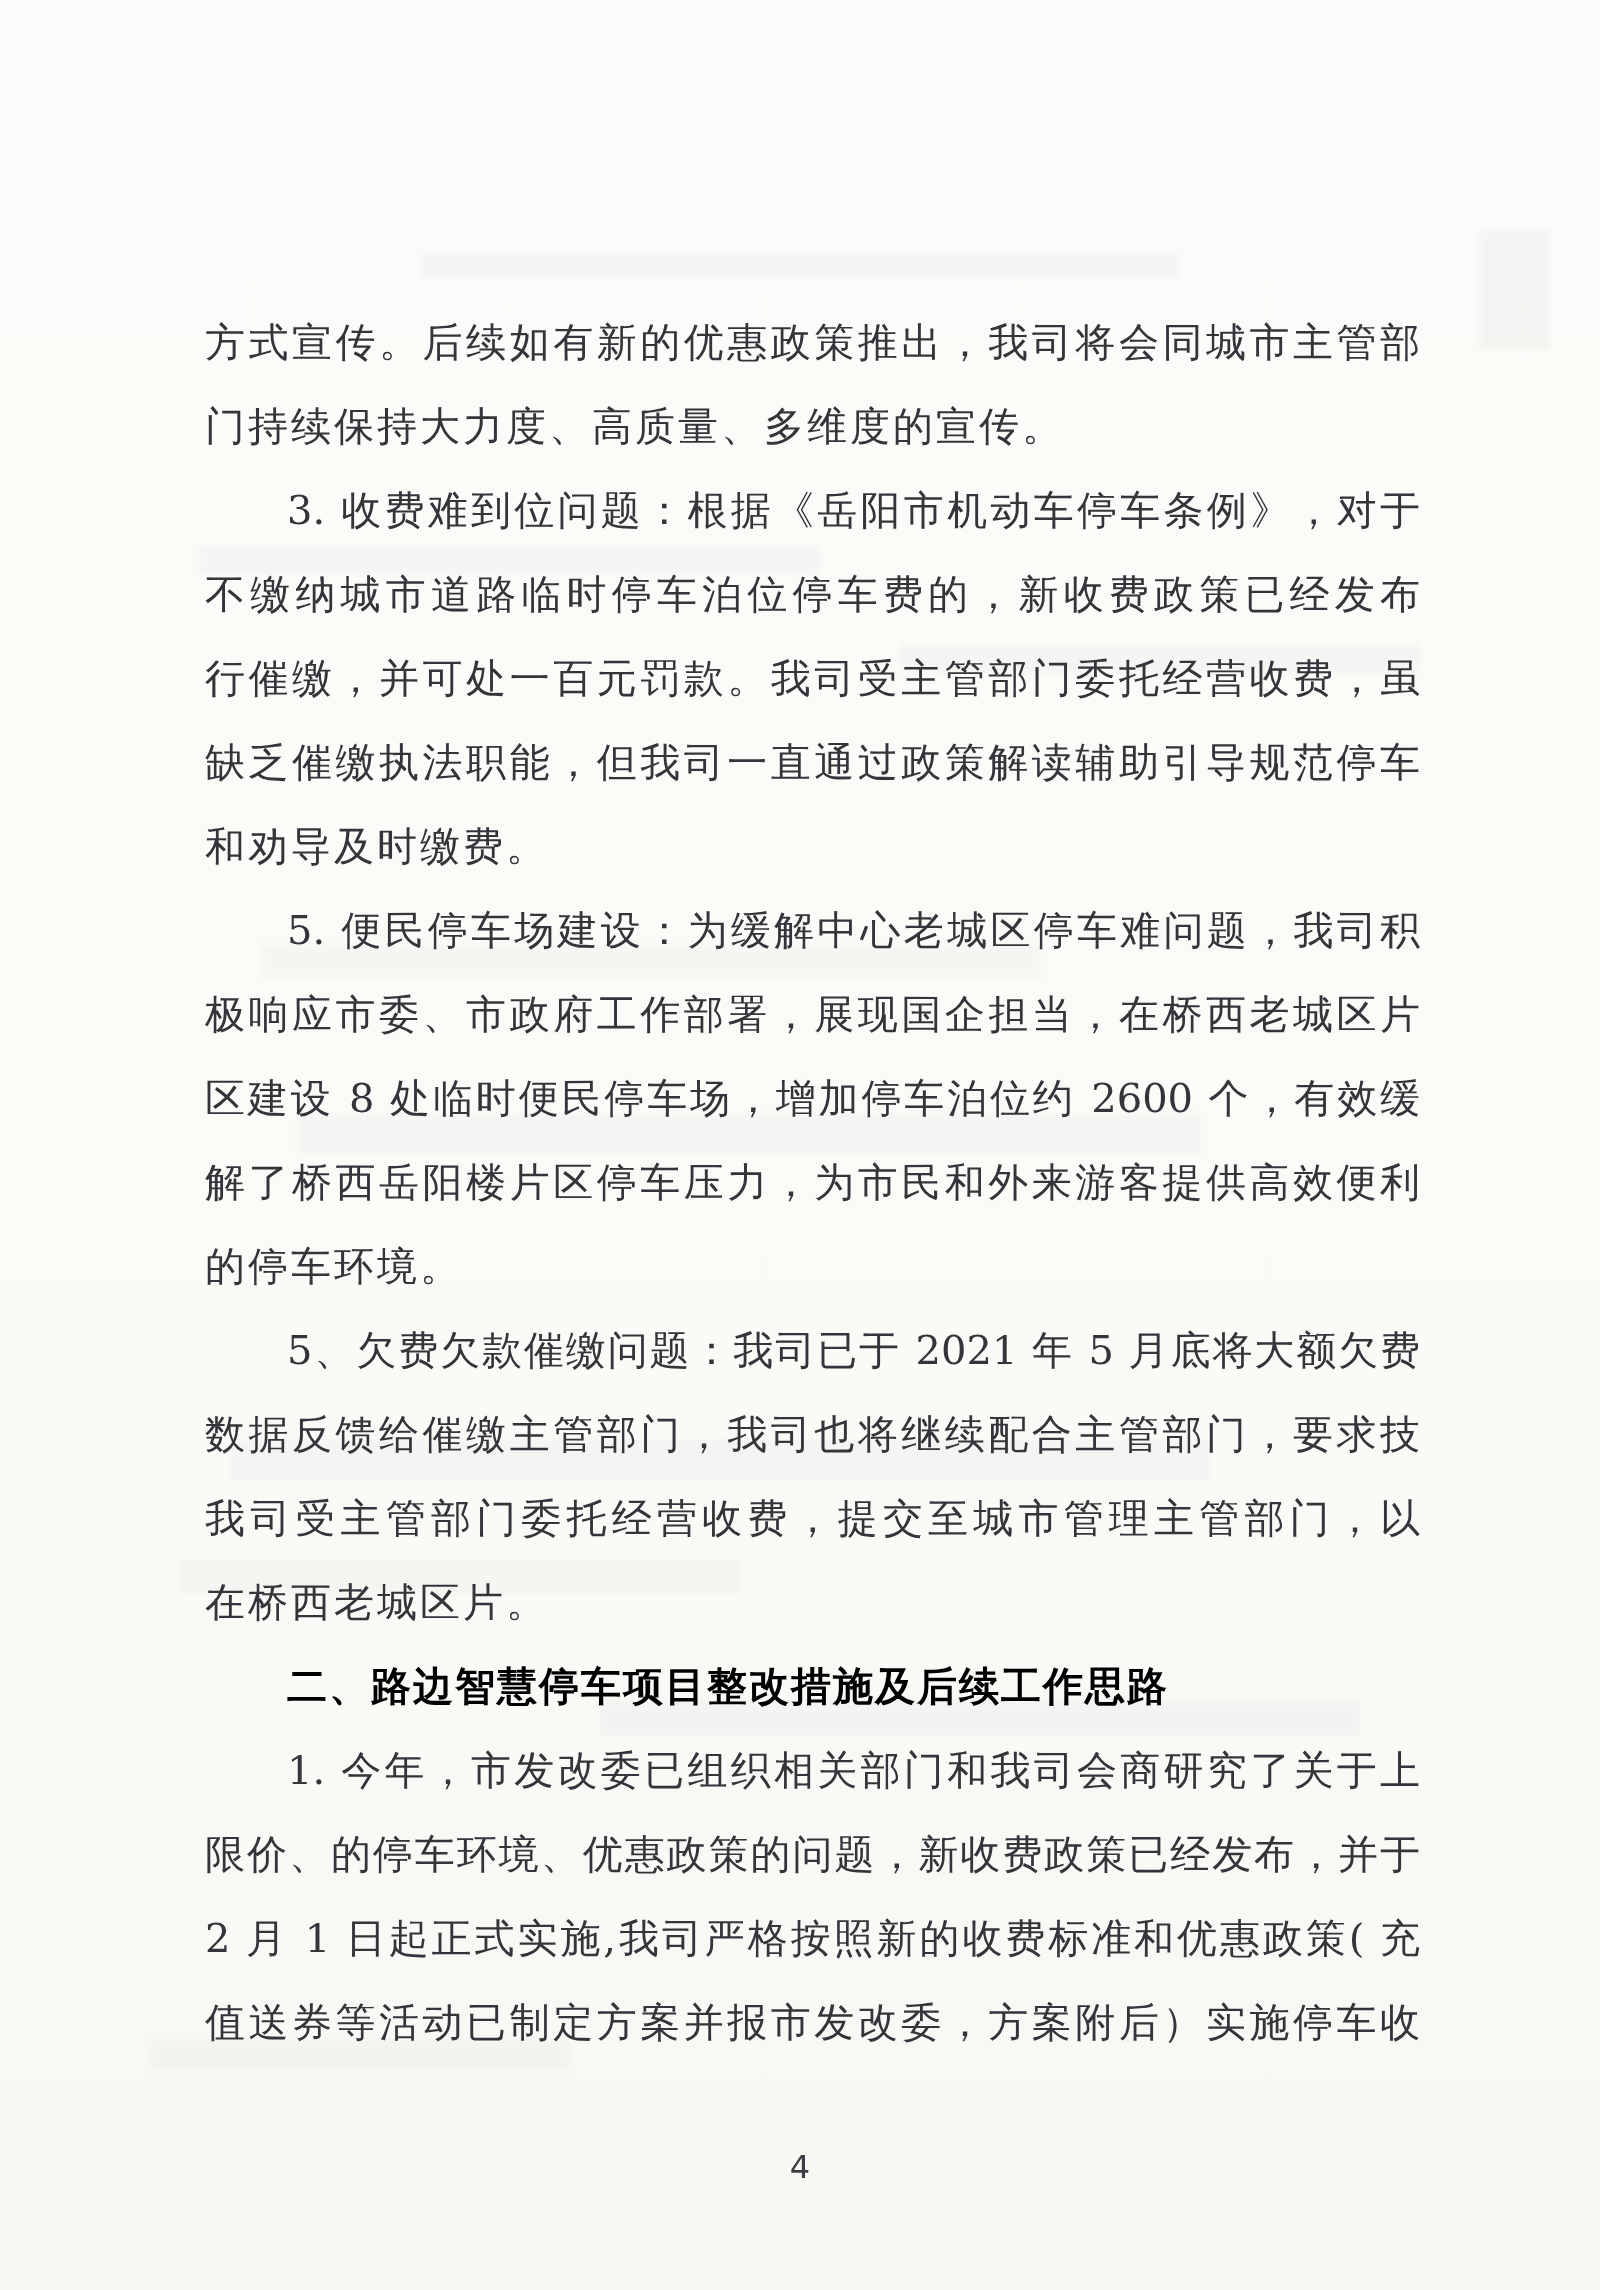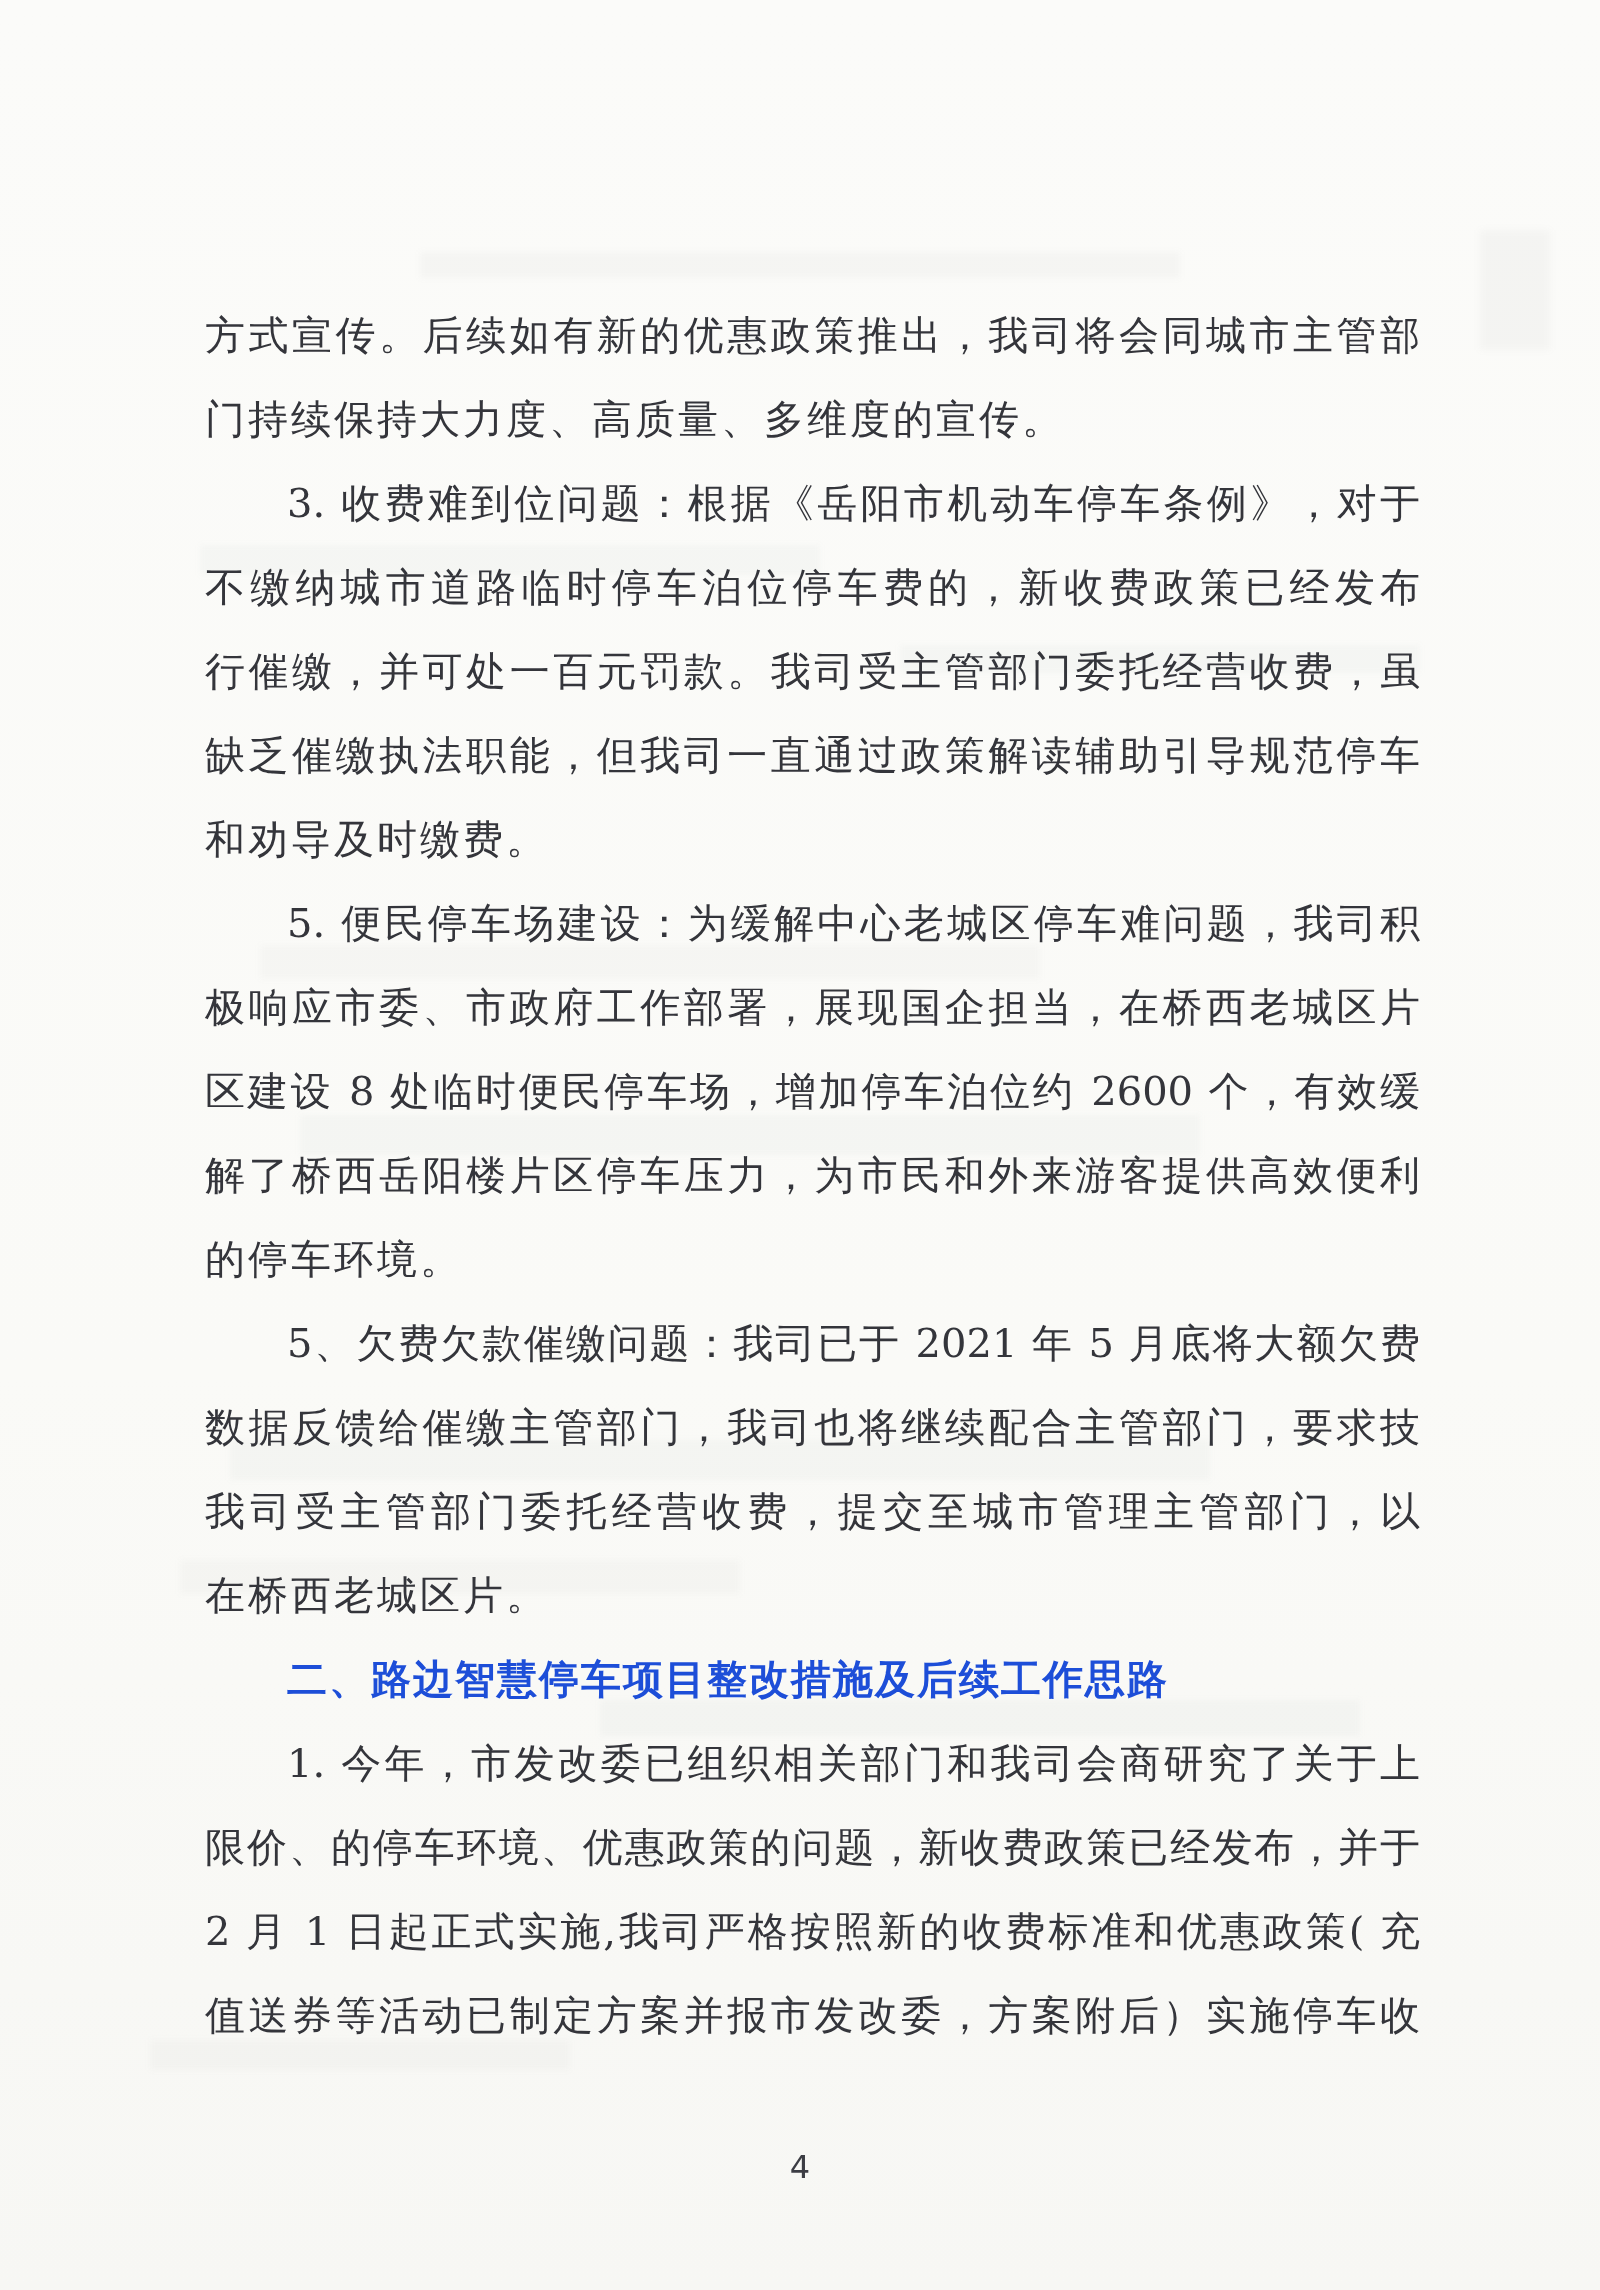--- a/index.html
+++ b/index.html
@@ -22,42 +22,42 @@
   .a4{left:900px;top:645px;width:520px;height:28px;background:rgba(110,115,125,0.04);}
   .a5{left:260px;top:945px;width:780px;height:34px;background:rgba(110,115,125,0.035);}
   .a6{left:300px;top:1115px;width:900px;height:40px;background:rgba(110,115,125,0.04);}
   .a7{left:230px;top:1440px;width:980px;height:40px;background:rgba(110,115,125,0.04);}
   .a8{left:180px;top:1560px;width:560px;height:34px;background:rgba(110,115,125,0.035);}
   .a9{left:600px;top:1700px;width:760px;height:36px;background:rgba(110,115,125,0.04);}
   .a10{left:150px;top:2040px;width:420px;height:30px;background:rgba(110,115,125,0.035);}
 
   .textblock{
     position:absolute;
-    left:205px;top:293px;width:1215px;
+    left:205px;top:300px;width:1215px;
     color:#34353b;
     font-size:40px;
   }
   .line{
     height:84px;line-height:84px;
     white-space:nowrap;
     letter-spacing:3px;
   }
   .just{
     white-space:normal;
     text-align:justify;
     text-align-last:justify;
     letter-spacing:0;
   }
   .indent{text-indent:82px;}
   .heading{
     font-family:"DejaVu Sans","Liberation Sans",sans-serif;
     font-weight:700;
     letter-spacing:2px;
     padding-left:82px;
-    color:#1d4ed8;
+    color:#000000;
   }
   .pagenum{
     position:absolute;
     left:0;right:0;top:2148px;
     text-align:center;
     font-family:"DejaVu Sans","Liberation Sans",sans-serif;
     font-size:32px;
     color:#3c3d44;
   }
 </style>

